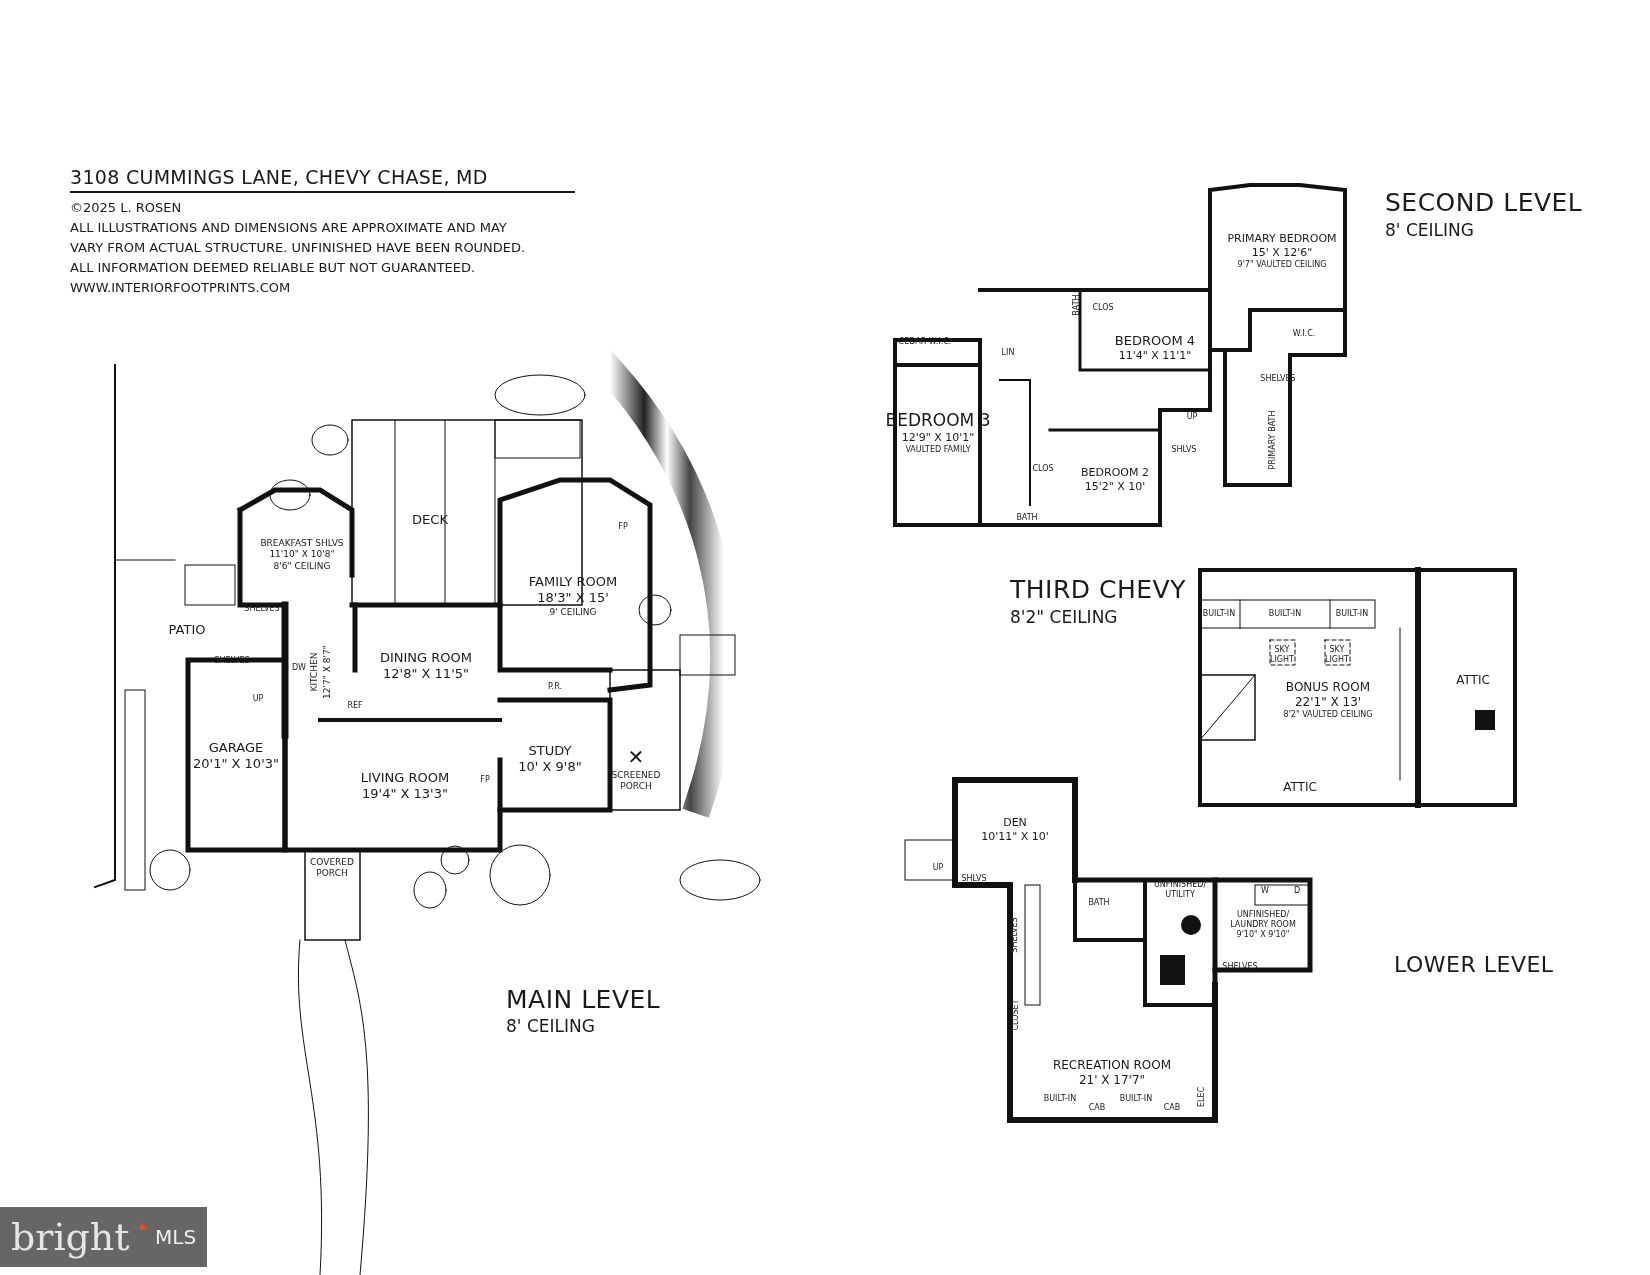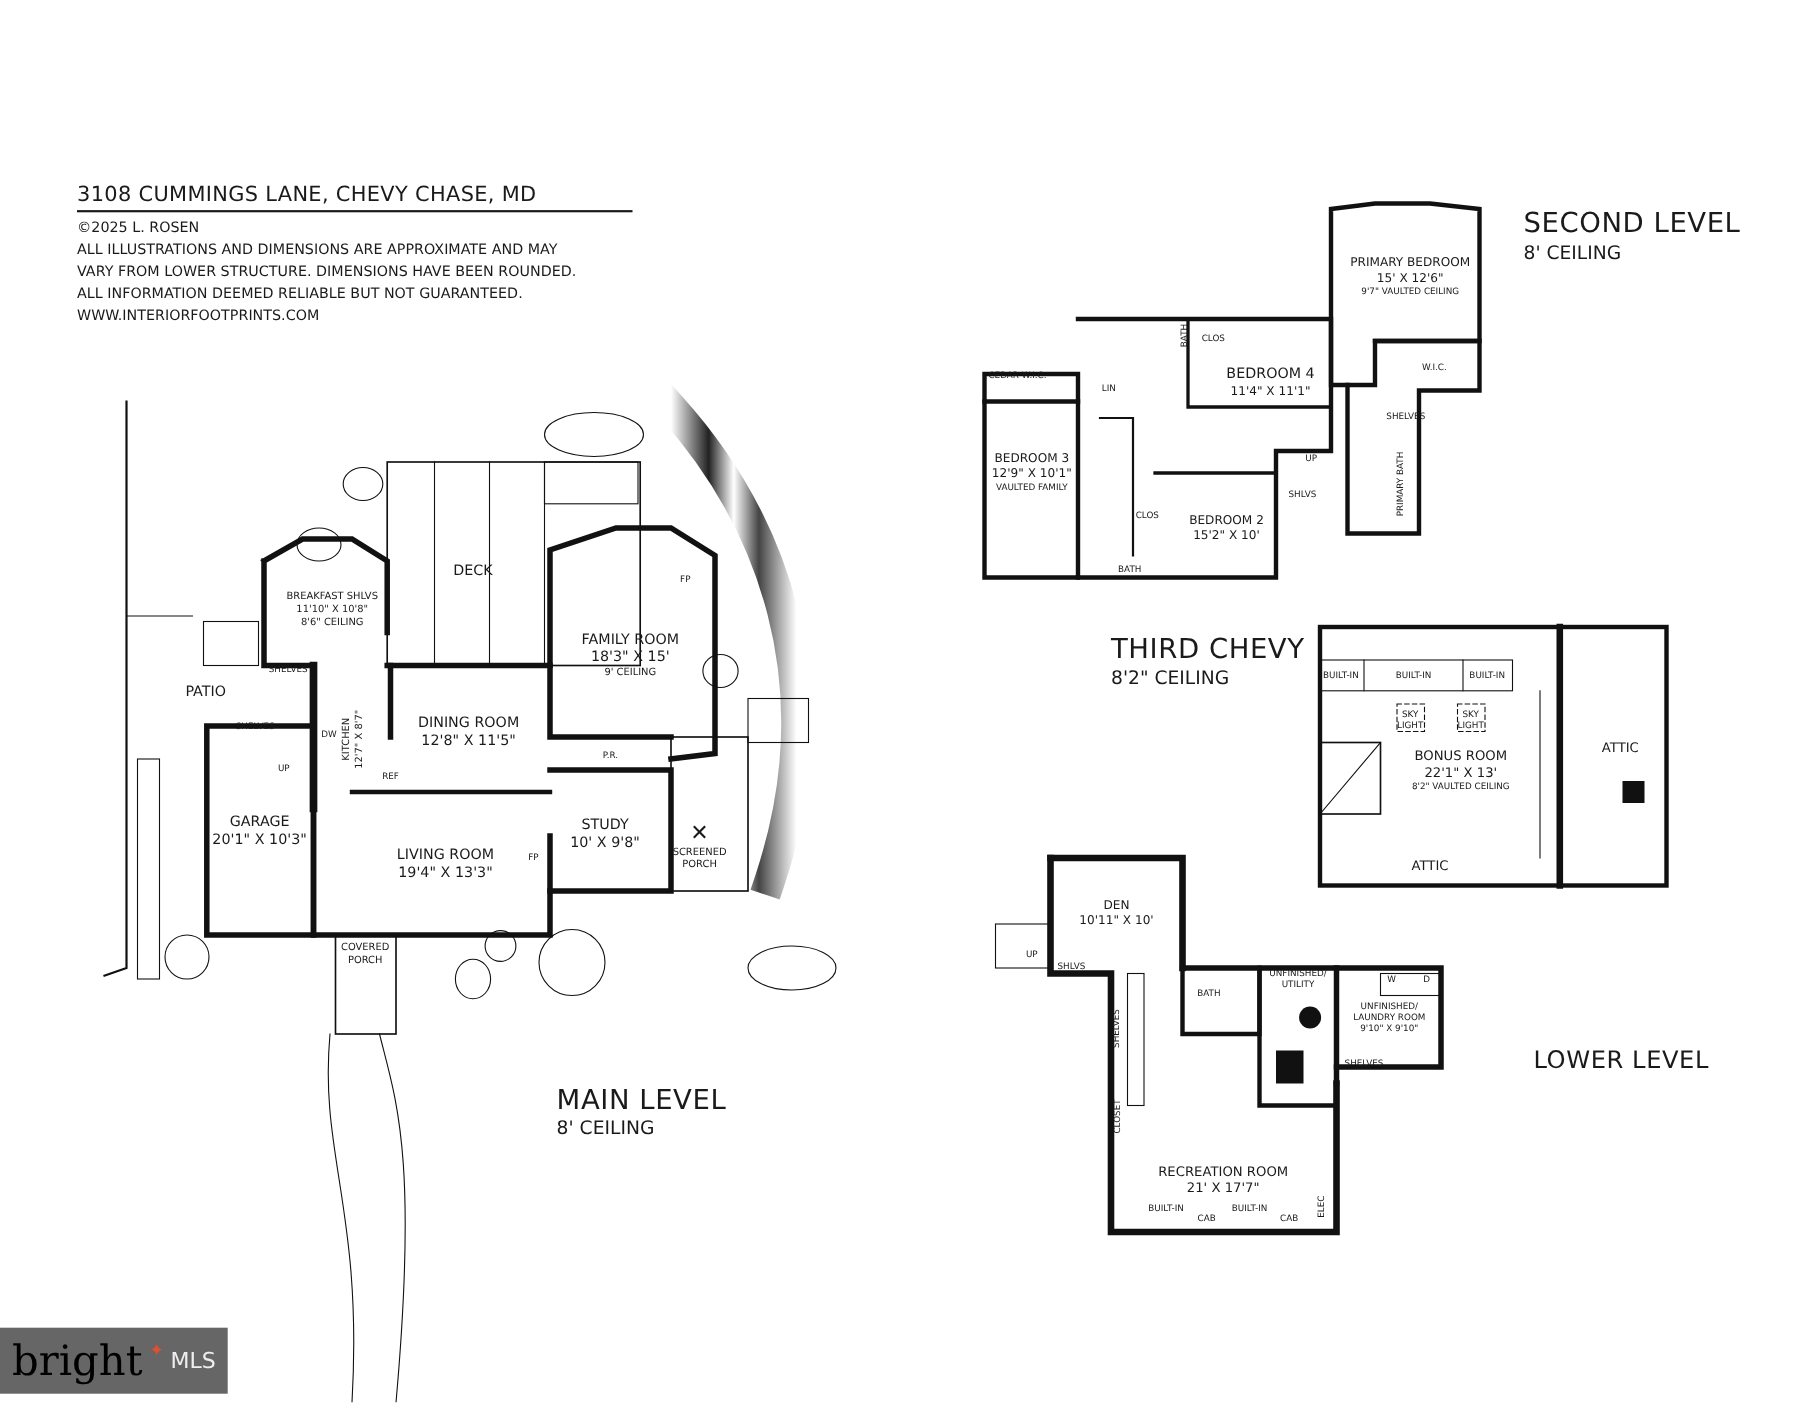--- a/index.html
+++ b/index.html
@@ -10,32 +10,32 @@
   .hdr-line{left:70px;font-size:13px;line-height:20px;}
   .level-title{font-size:25px;letter-spacing:0.5px;}
   .level-sub{font-size:17px;}
   .lbl{position:absolute;text-align:center;transform:translateX(-50%);white-space:nowrap;line-height:1.25;}
   .rn{font-size:13px;}
   .rd{font-size:13px;}
   .rc{font-size:9px;}
   .tiny{font-size:8px;}
   svg.plan{position:absolute;left:0;top:0;}
   .brand{left:0;top:1207px;width:207px;height:60px;background:#666;display:flex;align-items:center;justify-content:center;gap:6px;}
-  .brand .word{font-family:"DejaVu Serif",serif;font-size:38px;color:#000000;}
+  .brand .word{font-family:"DejaVu Serif",serif;font-size:38px;color:#e5e5e5;}
   .brand .mls{font-family:"DejaVu Sans",sans-serif;font-size:20px;color:#eee;}
   .brand .dot{color:#e0502a;font-size:16px;position:relative;top:-10px;}
 </style>
 </head>
 <body>
 
 <div class="abs hdr-title">3108 CUMMINGS LANE, CHEVY CHASE, MD</div>
 <div class="abs hdr-rule"></div>
 <div class="abs hdr-line" style="top:198px;">©2025 L. ROSEN</div>
 <div class="abs hdr-line" style="top:218px;">ALL ILLUSTRATIONS AND DIMENSIONS ARE APPROXIMATE AND MAY</div>
-<div class="abs hdr-line" style="top:238px;">VARY FROM LOWER STRUCTURE. DIMENSIONS HAVE BEEN ROUNDED.</div>
+<div class="abs hdr-line" style="top:238px;">VARY FROM ACTUAL STRUCTURE. UNFINISHED HAVE BEEN ROUNDED.</div>
 <div class="abs hdr-line" style="top:258px;">ALL INFORMATION DEEMED RELIABLE BUT NOT GUARANTEED.</div>
 <div class="abs hdr-line" style="top:278px;">WWW.INTERIORFOOTPRINTS.COM</div>
 
 <svg class="plan" width="1650" height="1275" viewBox="0 0 1650 1275">
   <defs>
     <linearGradient id="wall" x1="0" y1="0" x2="1" y2="0">
       <stop offset="0" stop-color="#fff"></stop>
         <stop offset="0.3" stop-color="#222"></stop>
         <stop offset="0.5" stop-color="#fff"></stop>
         <stop offset="0.7" stop-color="#444"></stop>
@@ -189,21 +189,21 @@
   <div class="tiny">9'7" VAULTED CEILING</div>
 </div>
 <div class="lbl tiny" style="left:1304px;top:329px;">W.I.C.</div>
 <div class="lbl tiny" style="left:1278px;top:374px;">SHELVES</div>
 <div class="lbl tiny" style="left:1273px;top:440px;transform:translate(-50%,-50%) rotate(-90deg);">PRIMARY BATH</div>
 <div class="lbl" style="left:1155px;top:333px;">
   <div class="rc" style="font-size:13px;">BEDROOM 4</div>
   <div class="rc" style="font-size:11px;">11'4" X 11'1"</div>
 </div>
 <div class="lbl" style="left:938px;top:410px;">
-  <div class="rc" style="font-size:11px;text-align:center;">BEDROOM 3</div>
+  <div class="rc" style="font-size:17px;text-align:center;">BEDROOM 3</div>
   <div class="rc" style="font-size:11px;">12'9" X 10'1"</div>
   <div class="tiny">VAULTED FAMILY</div>
 </div>
 <div class="lbl" style="left:1115px;top:466px;">
   <div class="rc" style="font-size:11px;">BEDROOM 2</div>
   <div class="rc" style="font-size:11px;">15'2" X 10'</div>
 </div>
 <div class="lbl tiny" style="left:925px;top:337px;">CEDAR W.I.C.</div>
 <div class="lbl tiny" style="left:1077px;top:300px;transform:translate(-50%,0) rotate(-90deg);">BATH</div>
 <div class="lbl tiny" style="left:1027px;top:513px;">BATH</div>

